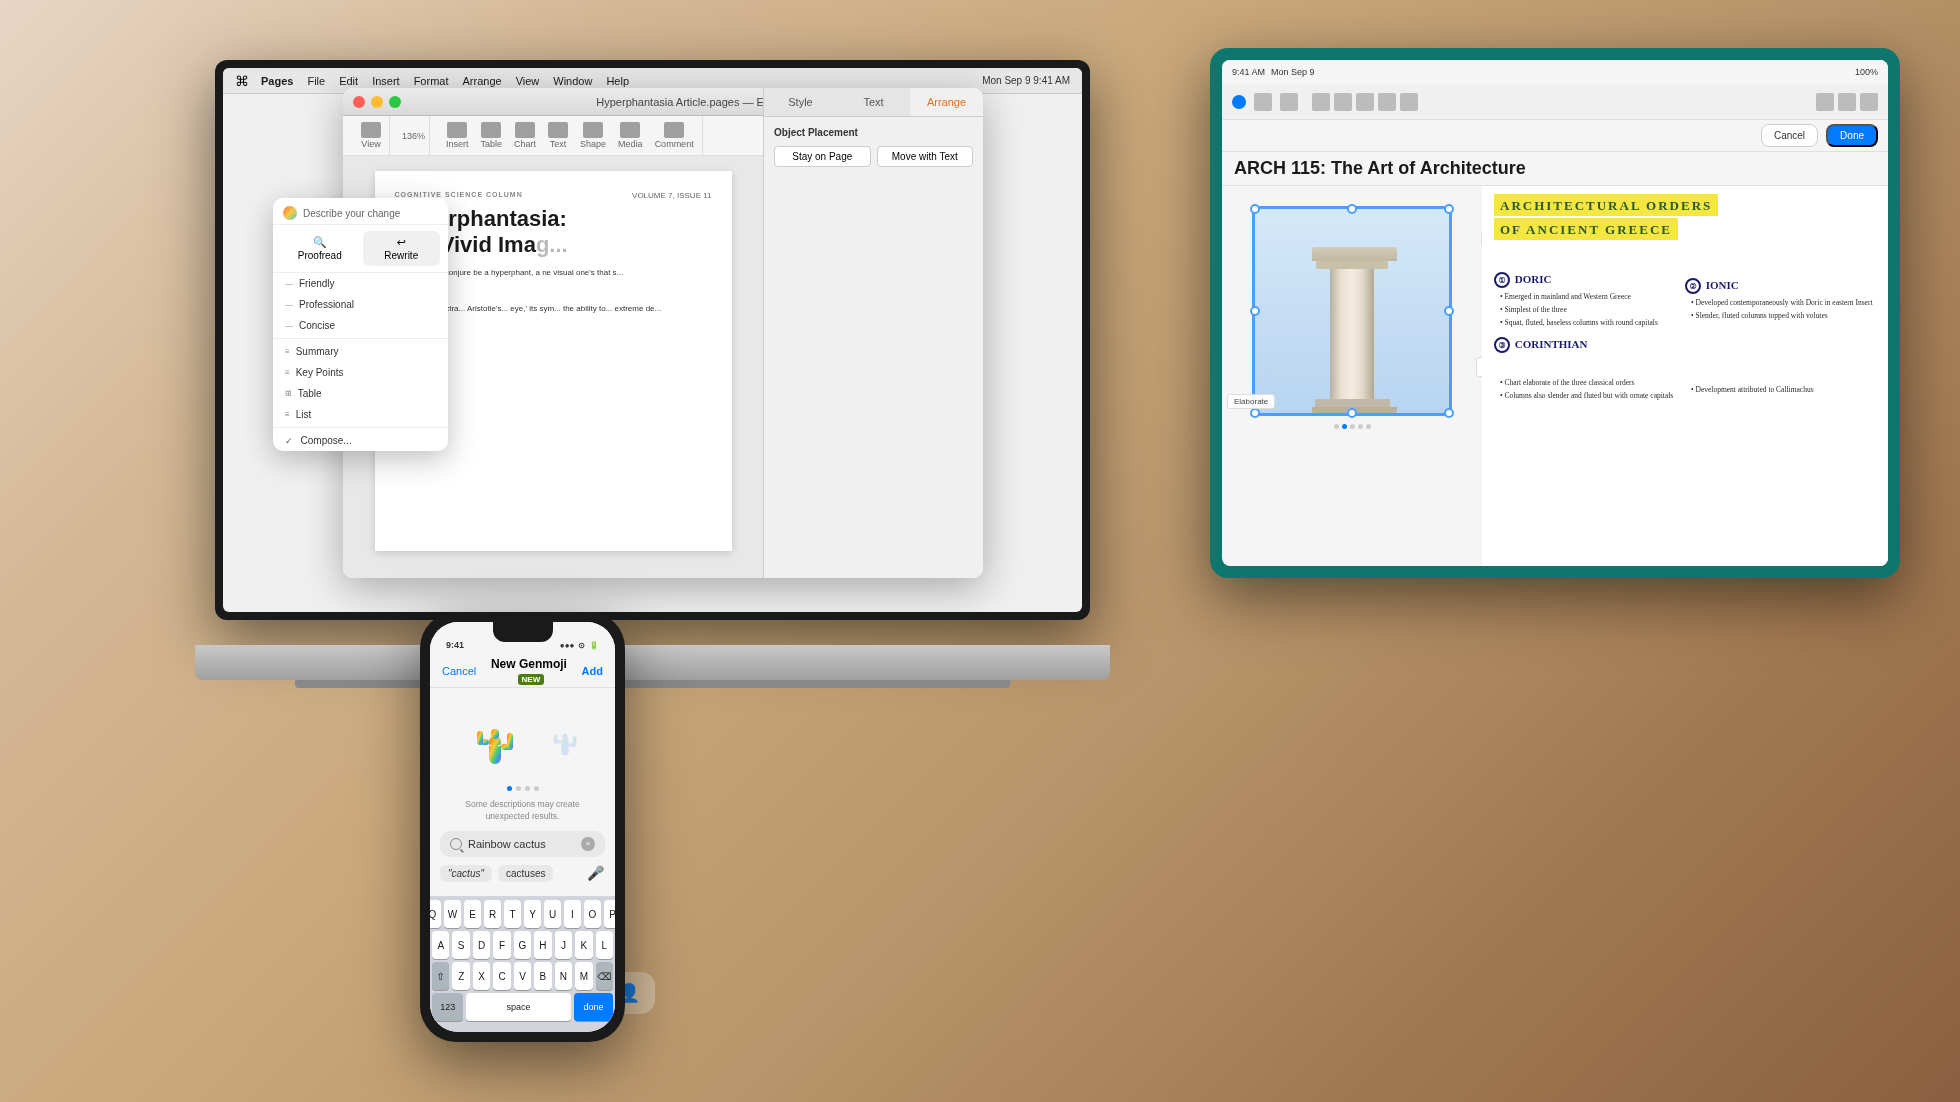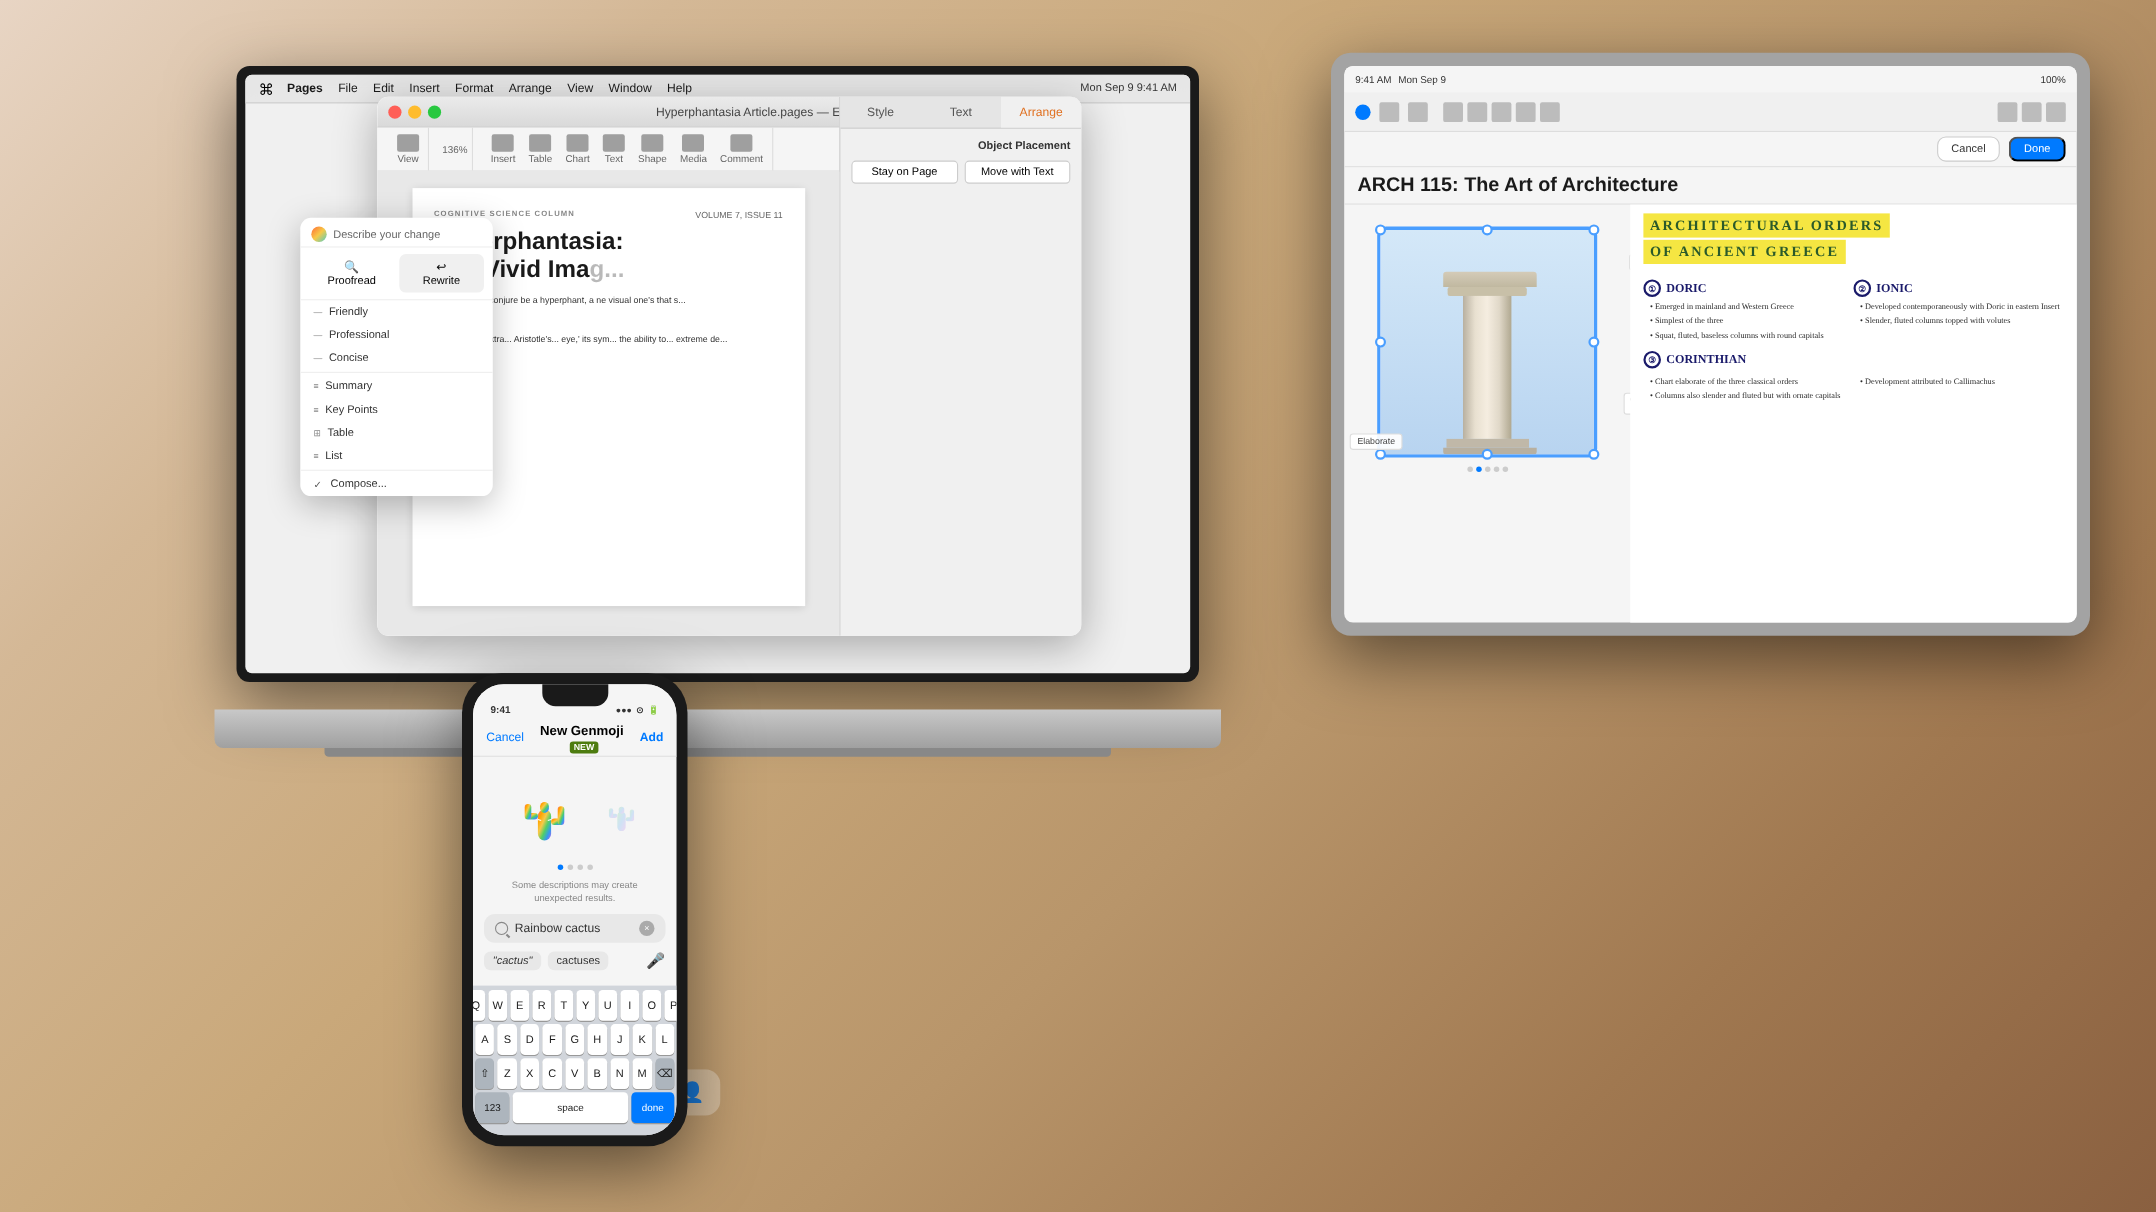--- a/index.html
+++ b/index.html
@@ -217,21 +217,20 @@
 
     .format-section {
       padding: 10px;
     }
 
     .format-section-title {
       font-size: 10px;
       font-weight: 600;
       color: #333;
       margin-bottom: 8px;
-      text-align: right;
     }
 
     .format-buttons {
       display: flex;
       gap: 6px;
     }
 
     .format-btn {
       flex: 1;
       padding: 4px 8px;
@@ -396,21 +395,21 @@
       margin: 2px 0;
     }
 
     
     .ipad {
       position: absolute;
       right: 60px;
       top: 50px;
       width: 690px;
       height: 530px;
-      background: #a3a3a3;
+      background: #0f766e;
       border-radius: 18px;
       padding: 12px;
       box-shadow: 0 20px 60px rgba(0,0,0,0.5);
       z-index: 2;
     }
 
     .ipad-screen {
       width: 100%;
       height: 100%;
       background: #f5f5f5;
@@ -501,21 +500,22 @@
     .notes-content {
       flex: 1;
       padding: 8px 10px;
       font-family: 'Comic Sans MS', cursive, sans-serif;
       position: relative;
       background: white;
     }
 
     .order-section {
       display: flex;
-      margin-top: 6px;
+      margin-top: 24px;
+      align-items: center;
     }
 
     .order-col {
       flex: 1;
     }
 
     
     .ipad-tb-icon {
       width: 18px;
       height: 18px;

